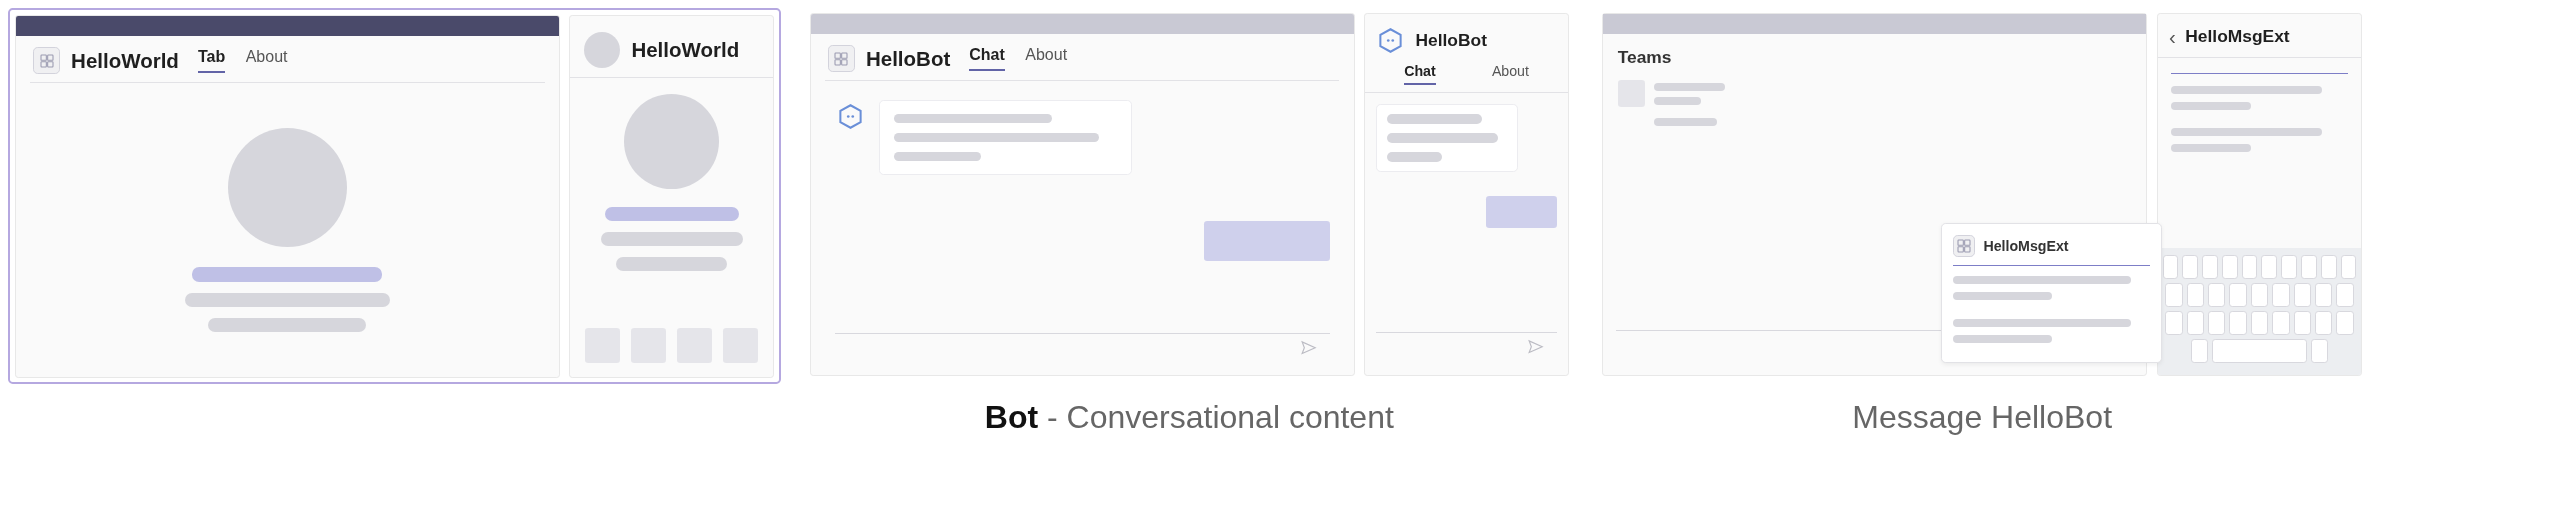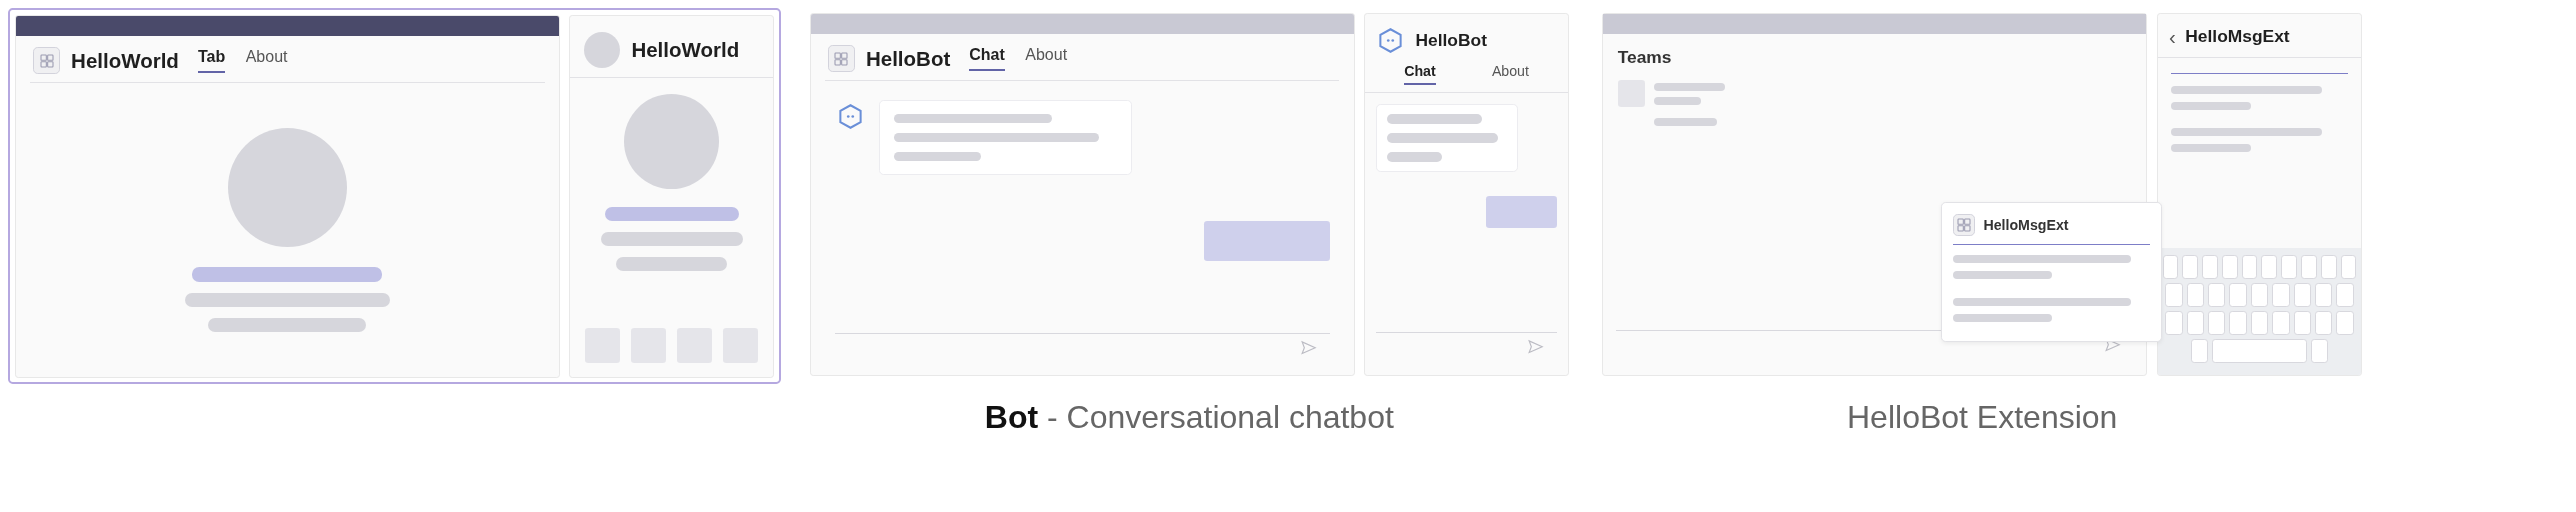--- a/index.html
+++ b/index.html
@@ -50,21 +50,21 @@
 .compose { margin-top: auto; border-top: 0.8px solid #d8d8de; height: 32px; display: flex; align-items: center; justify-content: flex-end; padding-right: 12.6px; }
 .send-icon svg { width: 17.4px; height: 17.4px; stroke: #bcbcc4; fill: none; }
 
 
 .bot-mobile-header { display: flex; align-items: center; gap: 11px; padding: 12.6px 11px 8px 11px; }
 .bot-mobile-tabs { display: flex; justify-content: space-around; padding: 0 11px 6.3px 11px; }
 .bot-mobile-tabs .tab { font-size: 14.2px; }
 .bot-mobile-body { flex: 1; padding: 11px; display: flex; flex-direction: column; }
 
 
-.msgext-desktop { display: flex; }
+.msgext-desktop { display: flex; gap: 21px; }
 .sidebar { width: 205px; padding: 12.6px 14.2px; }
 .sidebar-title { font-size: 17.4px; font-weight: 600; color: #333; margin-bottom: 12.6px; }
 .sidebar-item { display: flex; gap: 9.5px; align-items: center; margin-bottom: 11px; }
 .sidebar-sq { width: 27px; height: 27px; background: #e5e5ea; border-radius: 3.2px; }
 .sidebar-lines { display: flex; flex-direction: column; gap: 6.3px; }
 .sidebar-lines .skel { height: 8px; }
 .msgext-main { flex: 1; position: relative; padding: 12.6px; display: flex; flex-direction: column; }
 .popup { position: absolute; right: -16px; top: 32px; width: 221px; background: #fff; border: 0.8px solid #e2e2e6; border-radius: 4.7px; box-shadow: 0 1.6px 4.7px rgba(0,0,0,0.06); padding: 11px; z-index: 10; }
 .popup-header { display: flex; align-items: center; gap: 8px; margin-bottom: 8px; }
 .popup-title { font-size: 14.2px; font-weight: 600; color: #333; }
@@ -225,21 +225,21 @@
             <span class="send-icon">
               <svg viewBox="0 0 24 24">
                   <path d="M3 20 L21 12 L3 4 L6 12 Z" stroke-width="1.6"></path>
                 </svg>
             </span>
           </div>
         </div>
       </div>
     </div>
     <div class="caption">
-      <span class="bold">Bot</span><span> - Conversational chatbot</span>
+      <span class="bold">Bot</span><span> - Conversational content</span>
     </div>
   </div>
 
   <div class="panel-group">
     <div class="panel-row" style="padding:4.7px">
 
       <div class="desktop-panel msgext-desktop" style="overflow:visible">
         <div class="titlebar" style="background:#c9c9d4;position:absolute;top:0;left:0;right:0"></div>
         <div class="sidebar" style="margin-top:20.5px">
           <div class="sidebar-title">Teams</div>
@@ -337,17 +337,17 @@
               <div class="key"></div>
             </div>
           <div class="kb-row">
               <div class="key"></div>
               <div class="key wide"></div>
               <div class="key"></div>
             </div>
         </div>
       </div>
     </div>
-    <div class="caption">HelloBot Extension</div>
+    <div class="caption">Message HelloBot</div>
   </div>
 
 </div>
 
 
 </body></html>

